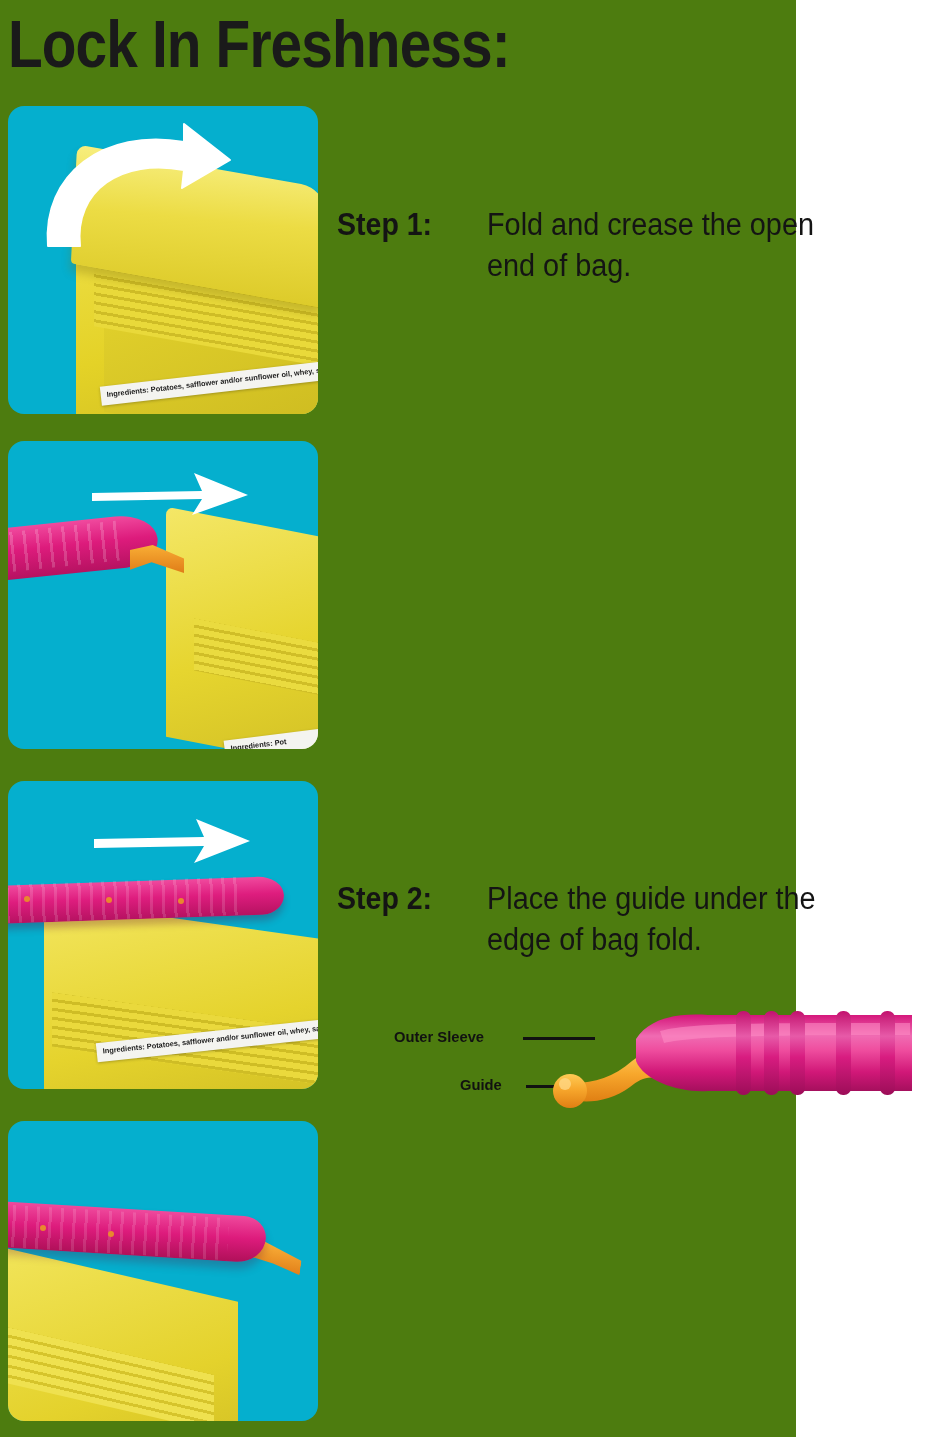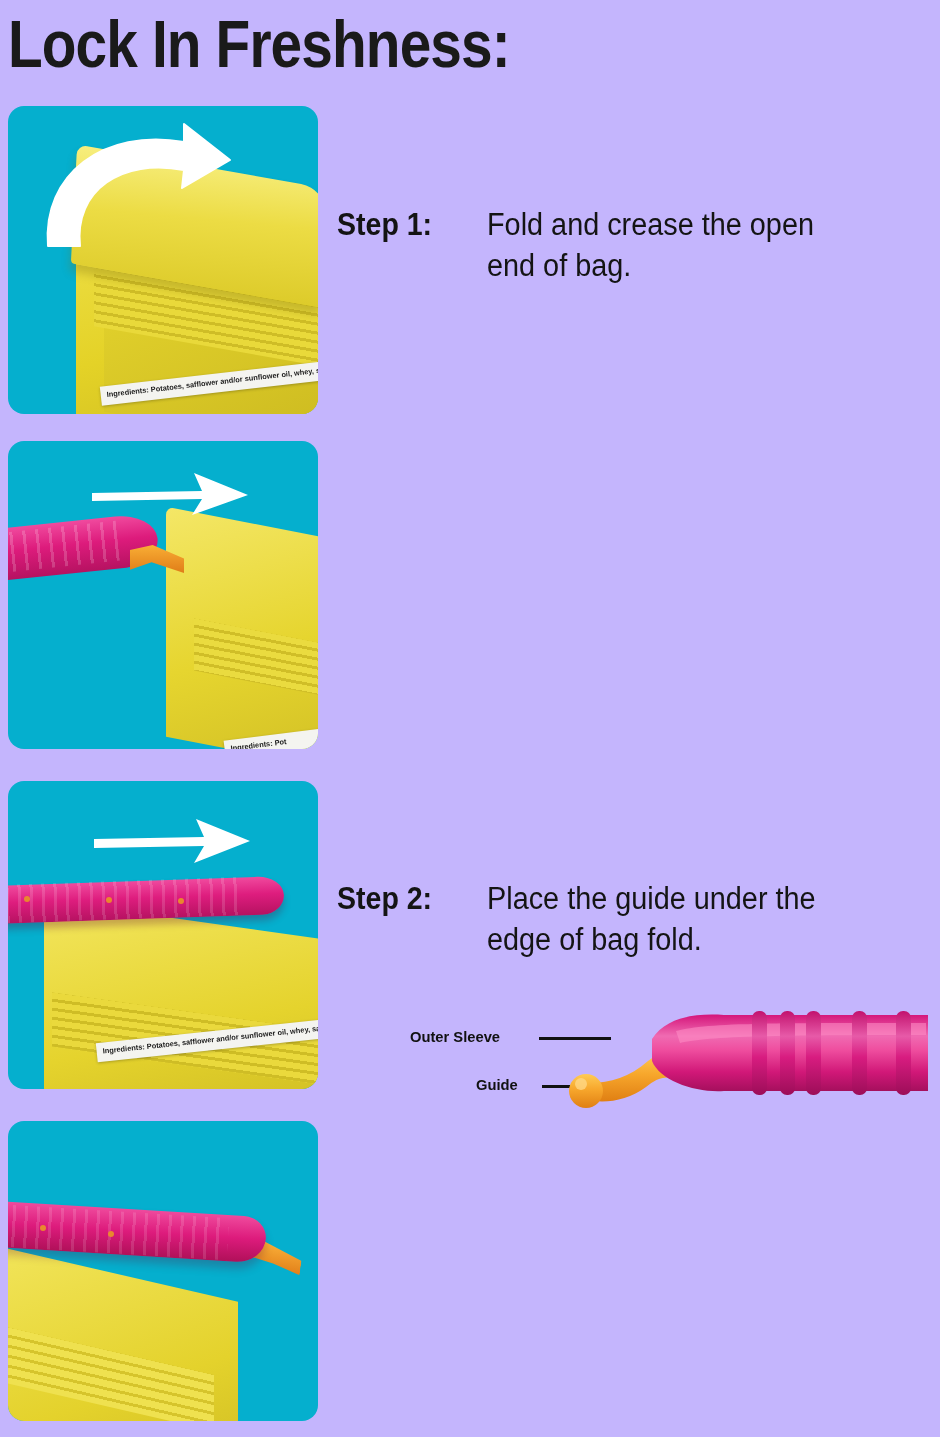--- a/index.html
+++ b/index.html
@@ -2,21 +2,21 @@
 <html><head>
 <meta charset="utf-8">
 <style>
   * { box-sizing: border-box; margin: 0; padding: 0; }
   html, body {
     width: 940px; height: 1437px;
     background: #ffffff;
     font-family: "Liberation Sans", sans-serif;
     overflow: hidden;
   }
-  .page { position: relative; width: 940px; height: 1437px; background: #c4b5fd; }
+  .page { position: relative; width: 796px; height: 1437px; background: #4d7c0f; }
 
   
   .title {
     position: absolute; left: 8px; top: 6px;
     font-family: "Liberation Sans", sans-serif;
     font-weight: 700;
     font-size: 66px;
     line-height: 76px;
     letter-spacing: -1px;
     color: #1a1a1a;
@@ -198,21 +198,21 @@
     color: #141414;
     transform: scaleX(0.93); transform-origin: left top;
     width: 540px;
   }
   .steptext span { display: block; white-space: nowrap; }
 
   .t1 { position: absolute; left: 337px; top: 104px; }
   .t2 { position: absolute; left: 337px; top: 443px; }
 
   
-  .diagram { position: absolute; left: 396px; top: 570px; width: 540px; height: 110px; }
+  .diagram { position: absolute; left: 380px; top: 570px; width: 540px; height: 110px; }
   .callout-label {
     position: absolute;
     font-weight: 700;
     font-size: 15.5px;
     color: #111;
     white-space: nowrap;
     transform: scaleX(0.95);
     transform-origin: left center;
   }
   .lbl-sleeve { left: 14px; top: 23px; }

